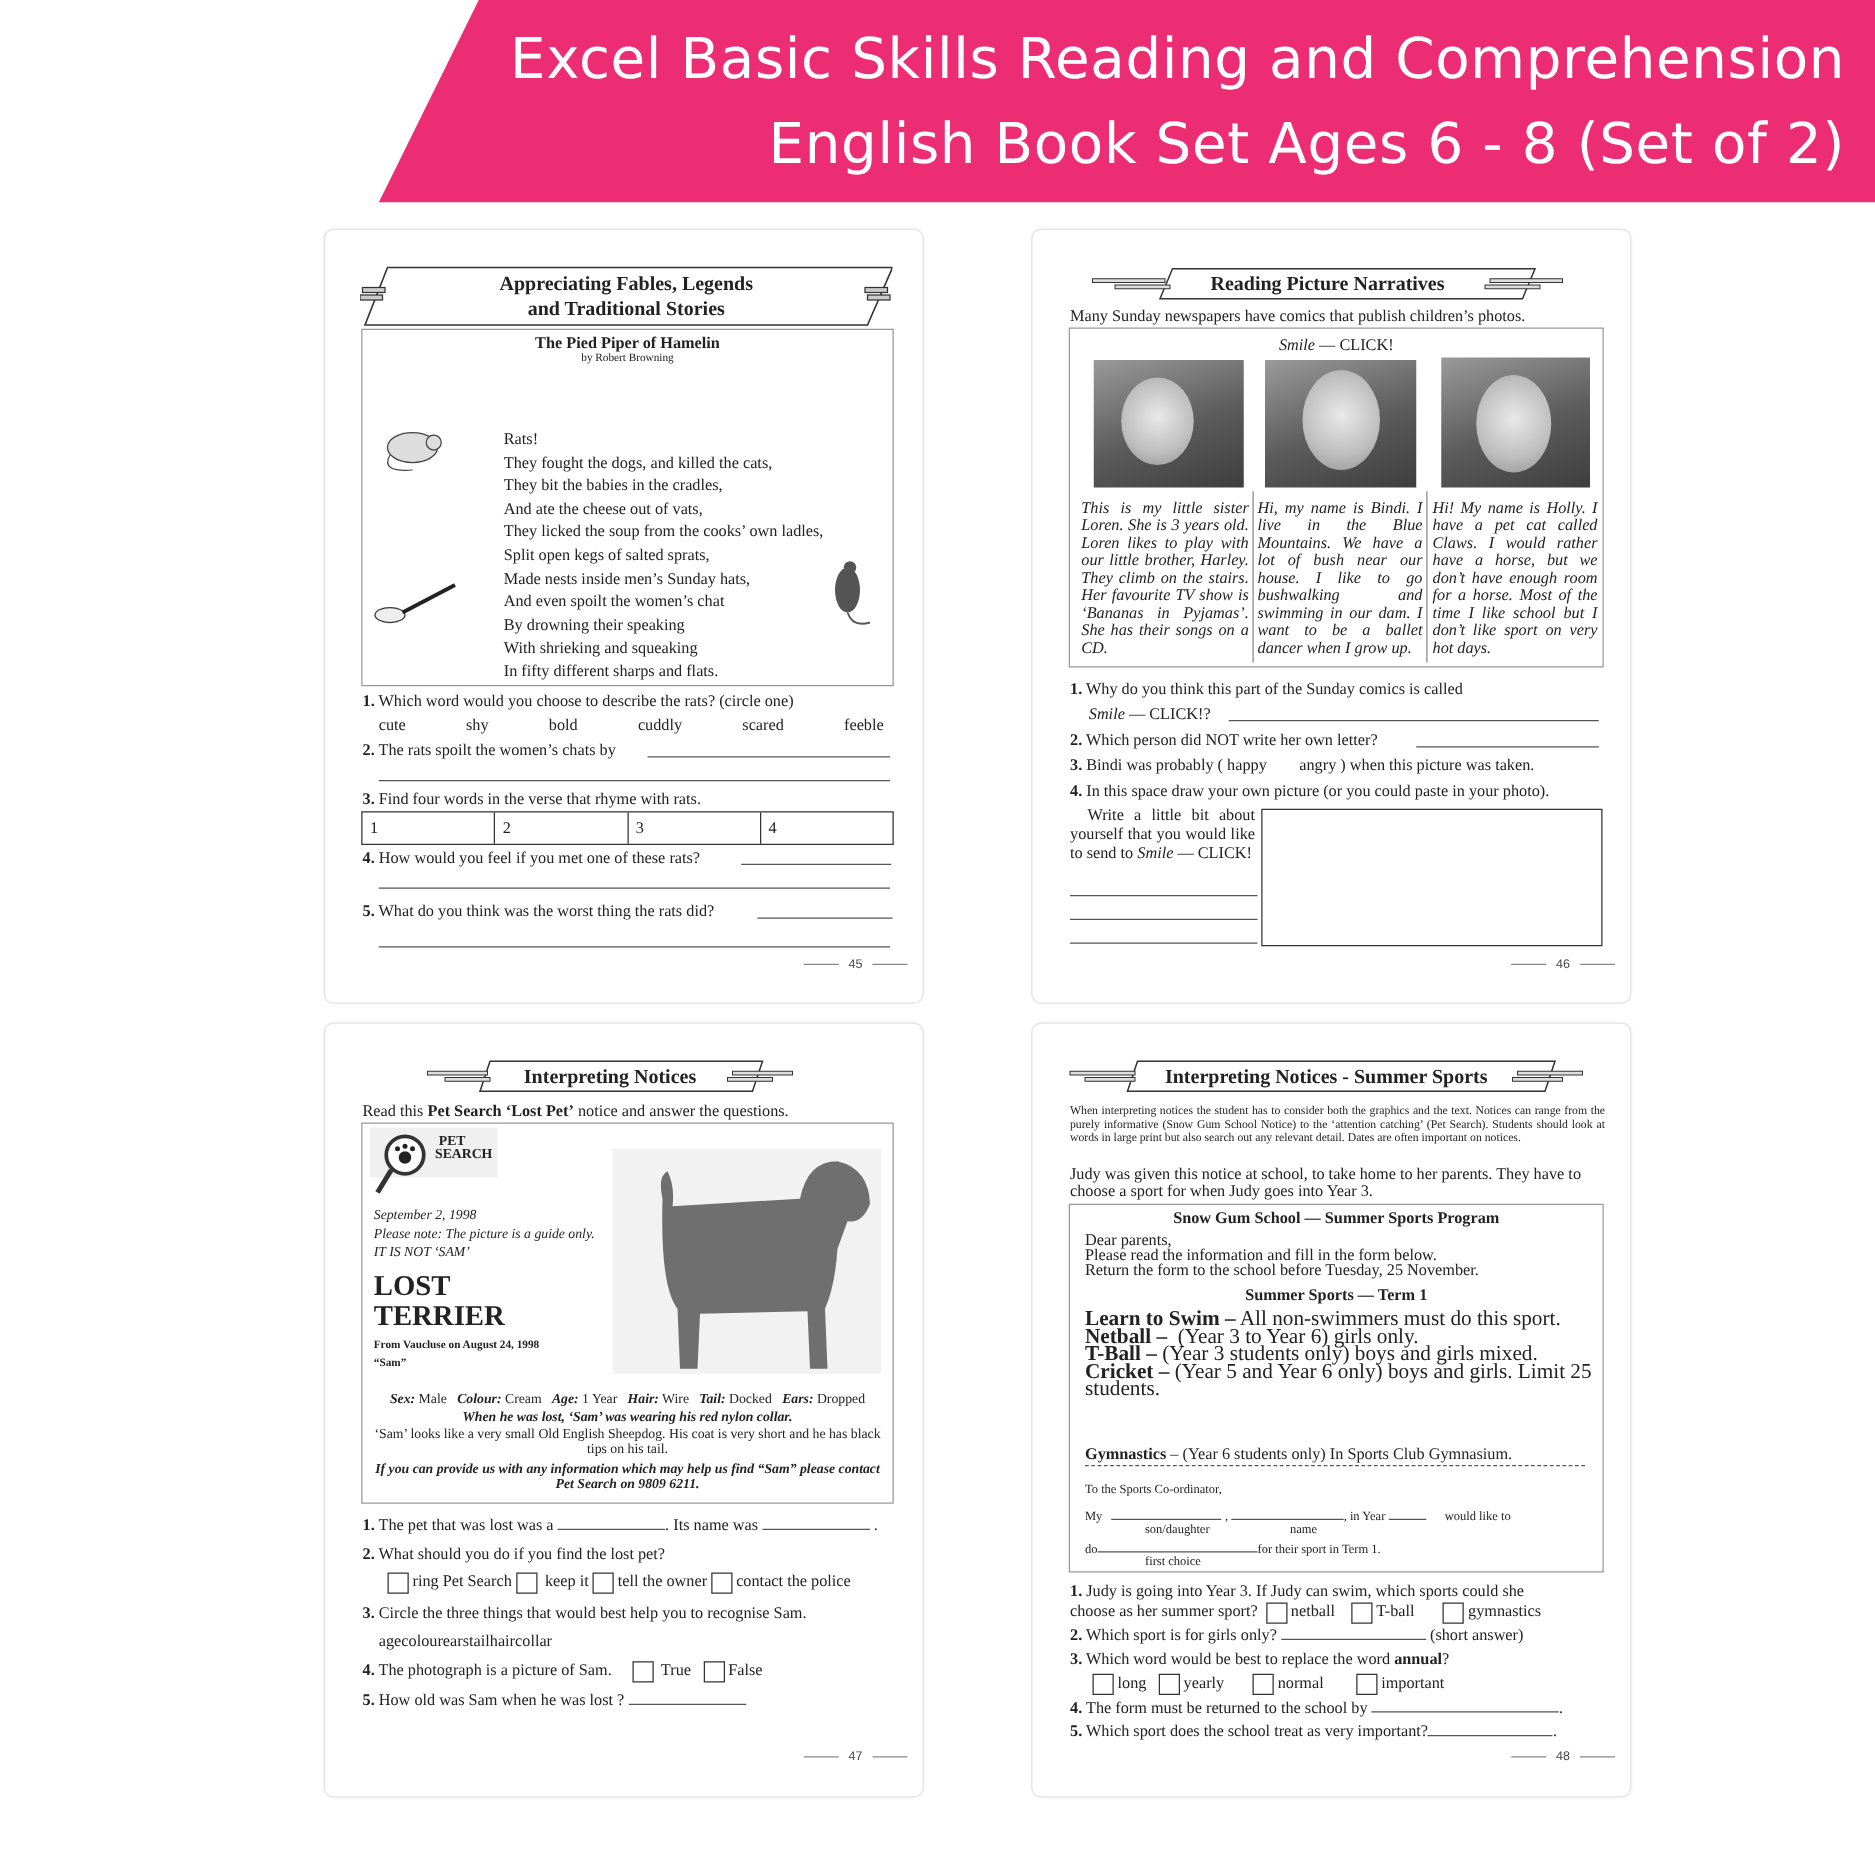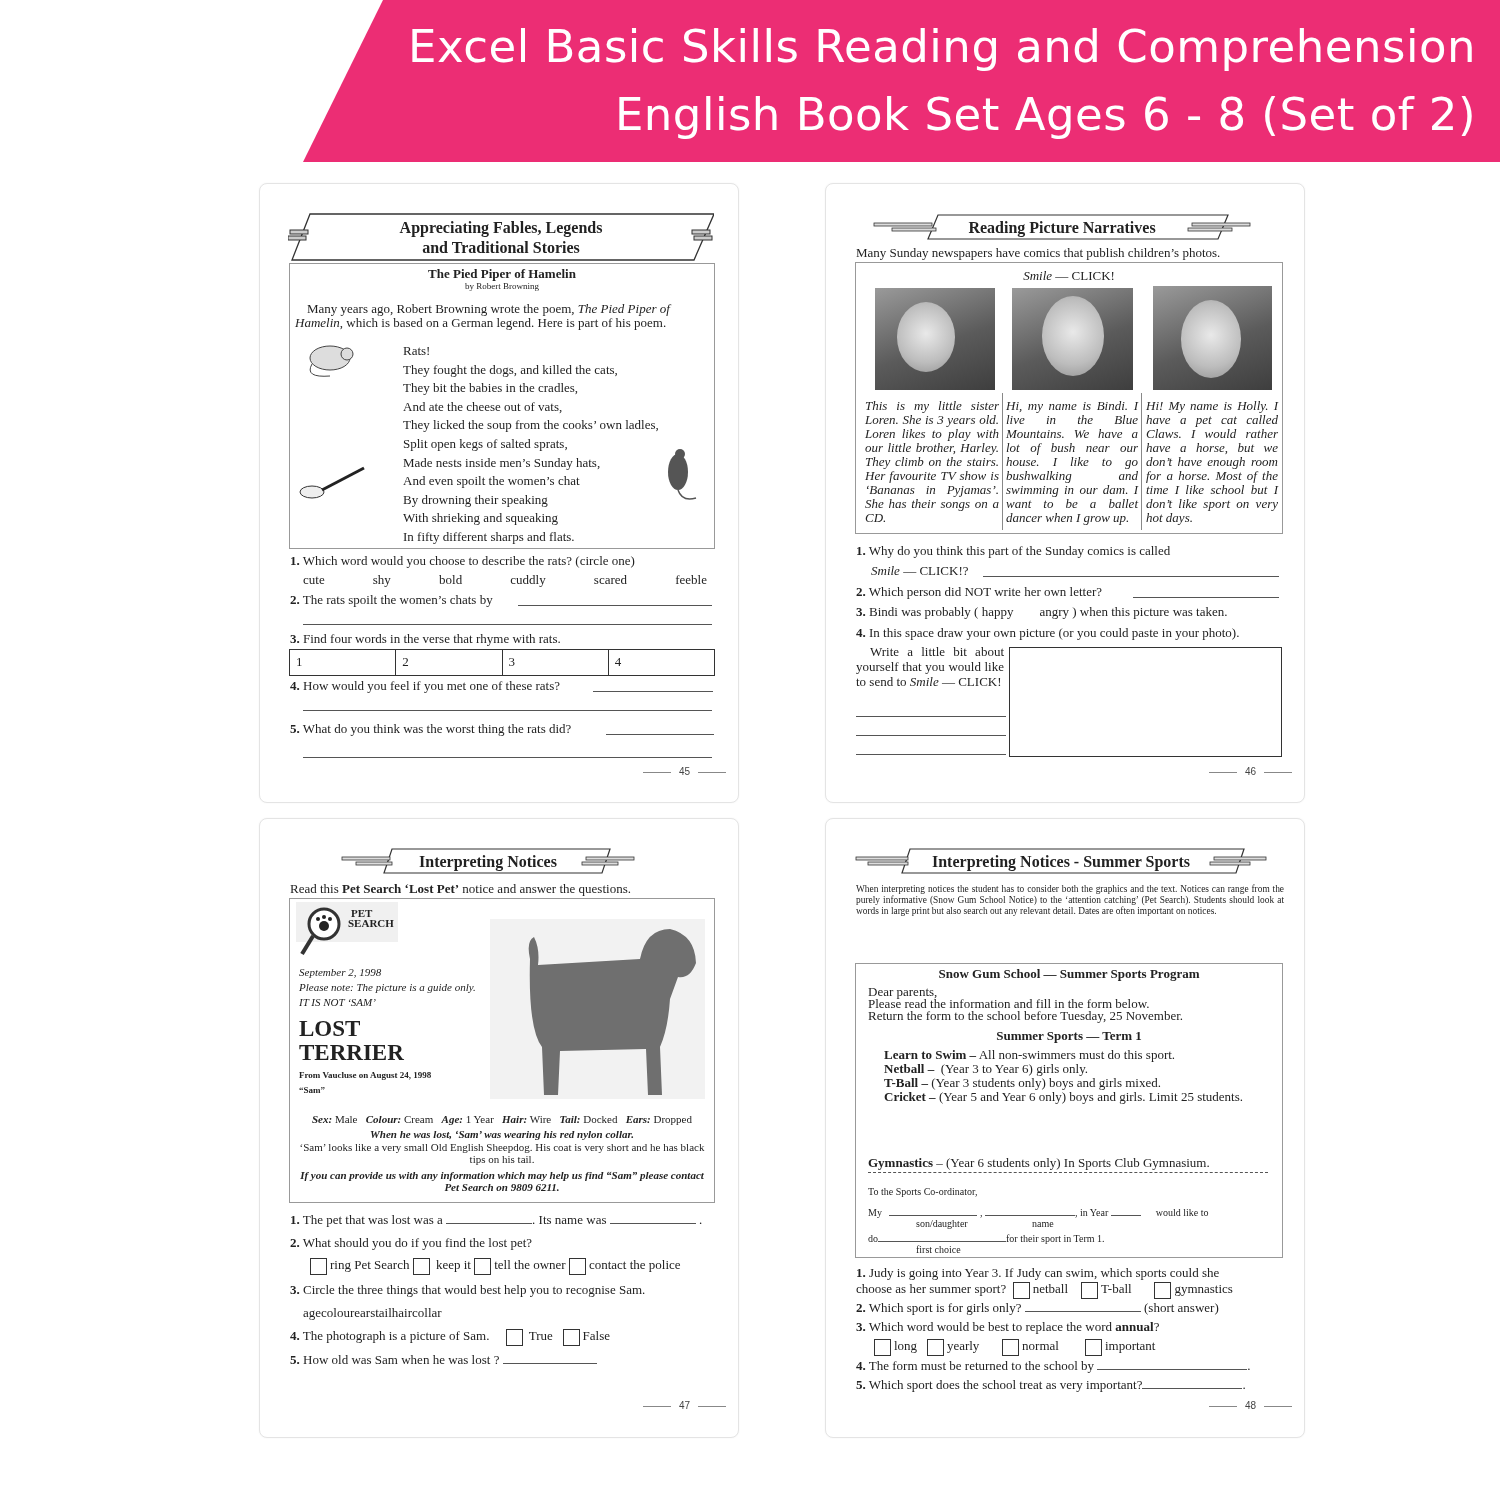--- a/index.html
+++ b/index.html
@@ -50,21 +50,20 @@
           <rect x="404" y="18" width="18" height="4"></rect>
           <rect x="406" y="24" width="18" height="4"></rect>
         </g>
     </svg>
     <div class="title-text" style="top:6px">Appreciating Fables, Legends</div>
     <div class="title-text" style="top:26px">and Traditional Stories</div>
   </div>
   <div class="box" style="left:29px;top:79px;width:426px;height:286px">
     <div class="t c" style="left:0;right:0;top:2px;font-weight:bold;font-size:13px">The Pied Piper of Hamelin</div>
     <div class="t c" style="left:0;right:0;top:15px;font-size:9px">by Robert Browning</div>
-    <div class="t" style="left:5px;top:38px;width:416px;white-space:normal;text-indent:12px;line-height:14px"><span>Many years ago, Robert Browning wrote the poem, </span><i>The Pied Piper of Hamelin</i><span>, which is based on a German legend. Here is part of his poem.</span></div>
     <svg style="position:absolute;left:10px;top:76px" width="60" height="42">
       <ellipse cx="30" cy="18" rx="20" ry="12" fill="#ddd" stroke="#444"></ellipse>
         <circle cx="47" cy="14" r="6" fill="#ddd" stroke="#444"></circle>
         <path d="M12,24 Q4,38 30,36" fill="none" stroke="#444"></path>
     </svg>
     <svg style="position:absolute;left:8px;top:200px" width="70" height="36">
       <ellipse cx="14" cy="28" rx="12" ry="6" fill="#eee" stroke="#333"></ellipse>
         <line x1="24" y1="26" x2="66" y2="4" stroke="#222" stroke-width="3"></line>
     </svg>
     <svg style="position:absolute;left:370px;top:182px" width="38" height="60">
@@ -242,29 +241,30 @@
       <g fill="#ddd" stroke="#333" stroke-width="0.8">
           <rect x="2" y="10" width="52" height="3"></rect>
           <rect x="14" y="15" width="40" height="3"></rect>
           <rect x="360" y="10" width="52" height="3"></rect>
           <rect x="356" y="15" width="40" height="3"></rect>
         </g>
     </svg>
     <div class="title-text" style="top:5px">Interpreting Notices - Summer Sports</div>
   </div>
   <div class="t" style="left:30px;top:65px;width:428px;white-space:normal;font-size:9.4px;line-height:11px;text-align:justify">When interpreting notices the student has to consider both the graphics and the text. Notices can range from the purely informative (Snow Gum School Notice) to the ‘attention catching’ (Pet Search). Students should look at words in large print but also search out any relevant detail. Dates are often important on notices.</div>
+  <div class="t" style="left:30px;top:113px;width:428px;white-space:normal;line-height:13.5px">Judy was given this notice at school, to take home to her parents. They have to choose a sport for when Judy goes into Year 3.</div>
   <div class="box" style="left:29px;top:144px;width:428px;height:295px">
     <div class="t c" style="left:0;right:0;top:2px;font-weight:bold">Snow Gum School — Summer Sports Program</div>
     <div style="position:absolute;left:12px;top:22px;font-size:13px;line-height:12px">
       <div>Dear parents,</div>
       <div>Please read the information and fill in the form below.</div>
       <div>Return the form to the school before Tuesday, 25 November.</div>
     </div>
     <div class="t c" style="left:0;right:0;top:64px;font-weight:bold">Summer Sports — Term 1</div>
-    <div style="position:absolute;left:28px;top:84px;font-size:13px;line-height:14px">
+    <div style="position:absolute;left:12px;top:84px;font-size:17px;line-height:14px">
       <div><b>Learn to Swim –</b><span> All non-swimmers must do this sport.</span></div>
       <div style="white-space:pre"><b>Netball –</b><span>  (Year 3 to Year 6) girls only.</span></div>
       <div><b>T-Ball –</b><span> (Year 3 students only) boys and girls mixed.</span></div>
       <div><b>Cricket –</b><span> (Year 5 and Year 6 only) boys and girls. Limit 25 students.</span></div>
     </div>
     <div class="t" style="left:12px;top:191px"><b>Gymnastics</b><span> – (Year 6 students only) In Sports Club Gymnasium.</span></div>
     <div style="position:absolute;left:12px;right:14px;top:208px;border-top:1px dashed #555"></div>
     <div class="t" style="left:12px;top:220px;font-size:10px">To the Sports Co-ordinator,</div>
     <div class="t" style="left:12px;top:240px;font-size:10px;width:400px">
       <span>My</span>&nbsp;&nbsp;&nbsp;<span class="blank" style="width:88px"></span> , <span class="blank" style="width:90px"></span><span>, in Year</span> <span class="blank" style="width:30px"></span>&nbsp;&nbsp;&nbsp;&nbsp;&nbsp; <span>would like to</span>

